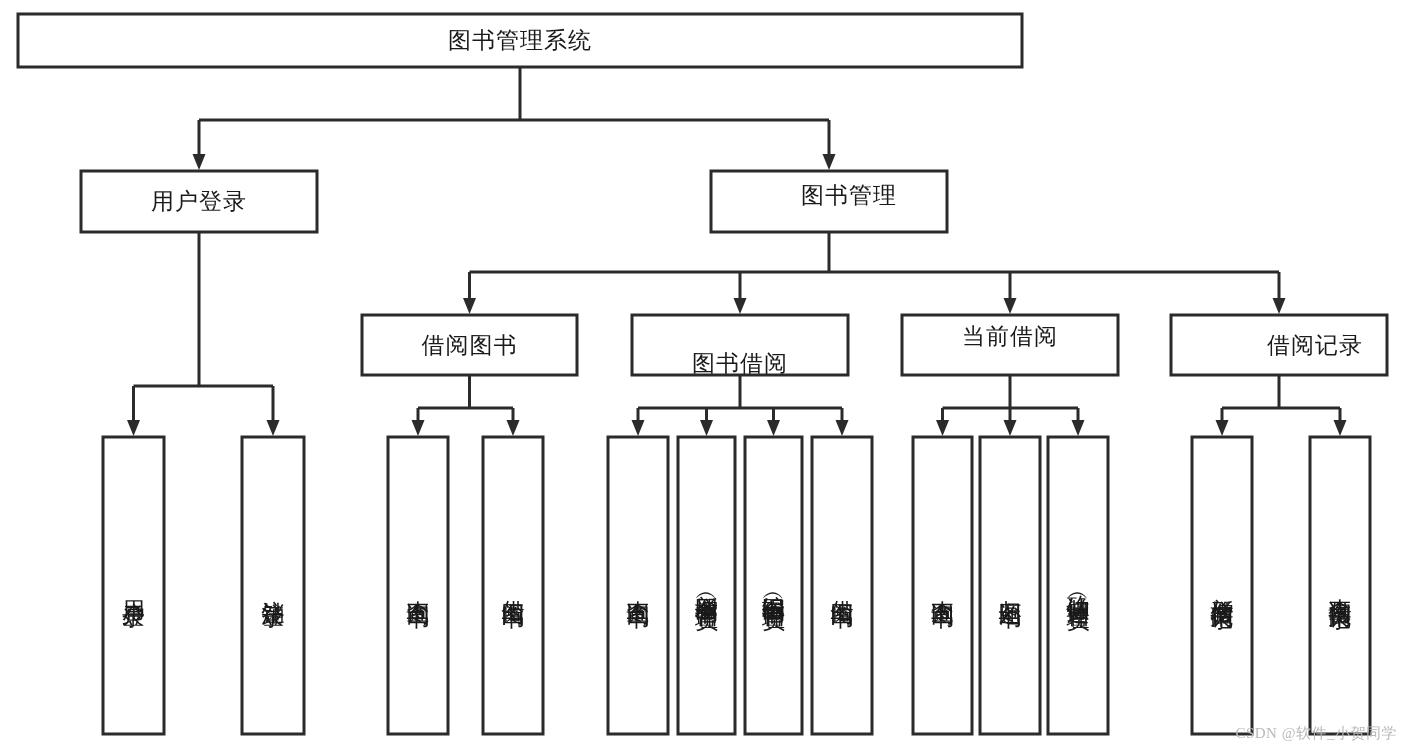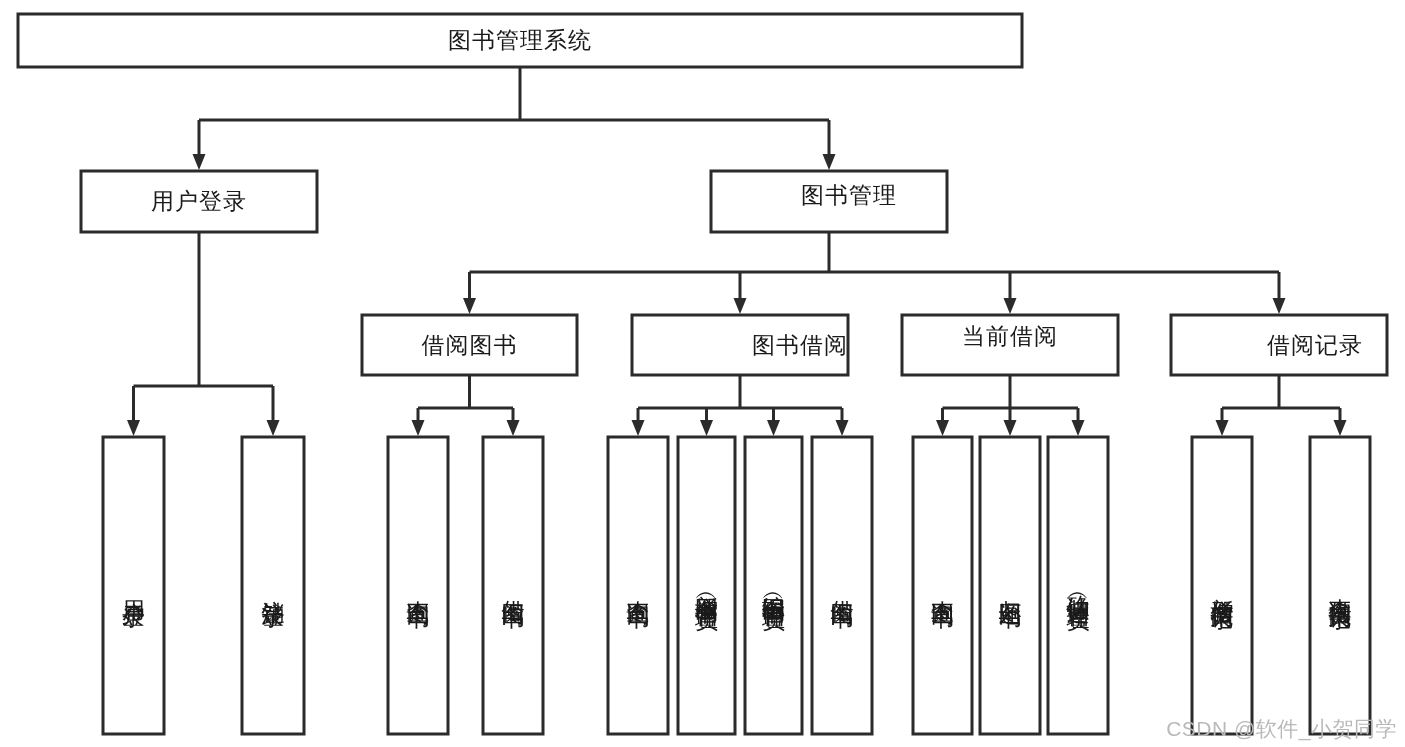--- a/index.html
+++ b/index.html
@@ -68,22 +68,22 @@
     font-family: "DejaVu Sans", "Liberation Sans", sans-serif;
     font-size: 23px;
     color: #1a1a1a;
     white-space: nowrap;
     letter-spacing: 1px;
   }
   #watermark {
     position: absolute;
     right: 8px;
     bottom: 4px;
-    font-family: Liberation Sans, sans-serif;
-    font-size: 21px;
+    font-family: Liberation Serif, serif;
+    font-size: 15px;
     color: #b9b9b9;
     white-space: nowrap;
     letter-spacing: 0.5px;
   }
 </style>
 </head>
 <body>
 
 <div id="diagram-root">
   <svg class="diagram" id="diagram-svg" viewBox="0 0 1405 747" xmlns="http://www.w3.org/2000/svg">
@@ -166,21 +166,21 @@
       </div>
       <div class="htext-wrap" style="left: 81px; top: 171px; width: 236px; height: 61px;">
         <span class="htext">用户登录</span>
       </div>
       <div class="htext-wrap" style="left: 711px; top: 171px; width: 236px; height: 48px; margin-left: 20px;">
         <span class="htext">图书管理</span>
       </div>
       <div class="htext-wrap" style="left: 362px; top: 315px; width: 215px; height: 60px;">
         <span class="htext">借阅图书</span>
       </div>
-      <div class="htext-wrap" style="left: 632px; top: 315px; width: 216px; height: 60px; justify-content: flex-end;">
+      <div class="htext-wrap" style="left: 632px; top: 333px; width: 216px; height: 60px;">
         <span class="htext">图书借阅</span>
       </div>
       <div class="htext-wrap" style="left: 902px; top: 315px; width: 216px; height: 43px;">
         <span class="htext">当前借阅</span>
       </div>
       <div class="htext-wrap" style="left: 1171px; top: 315px; width: 216px; height: 60px; padding-left: 36px;">
         <span class="htext">借阅记录</span>
       </div>
       <div class="vtext-wrap" style="left: 103px; top: 437px; width: 61px; height: 297px;">
         <span class="vtext">用户登录</span>

